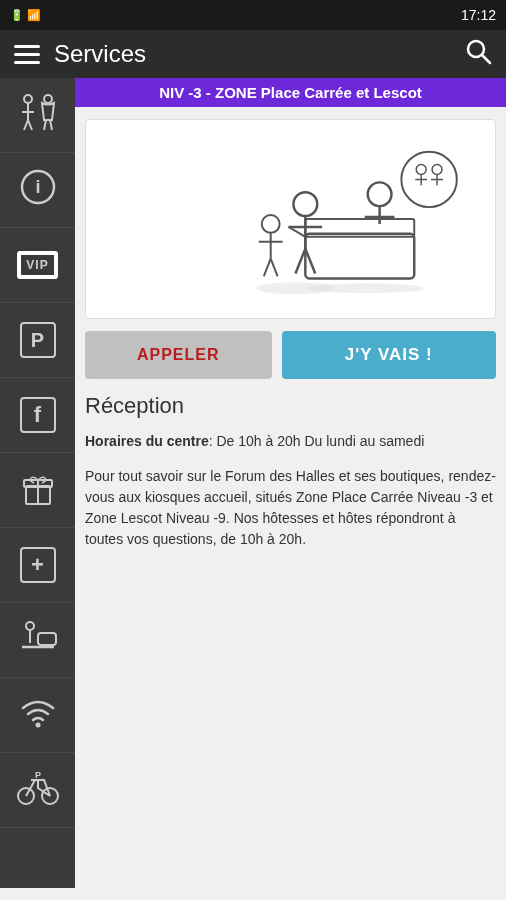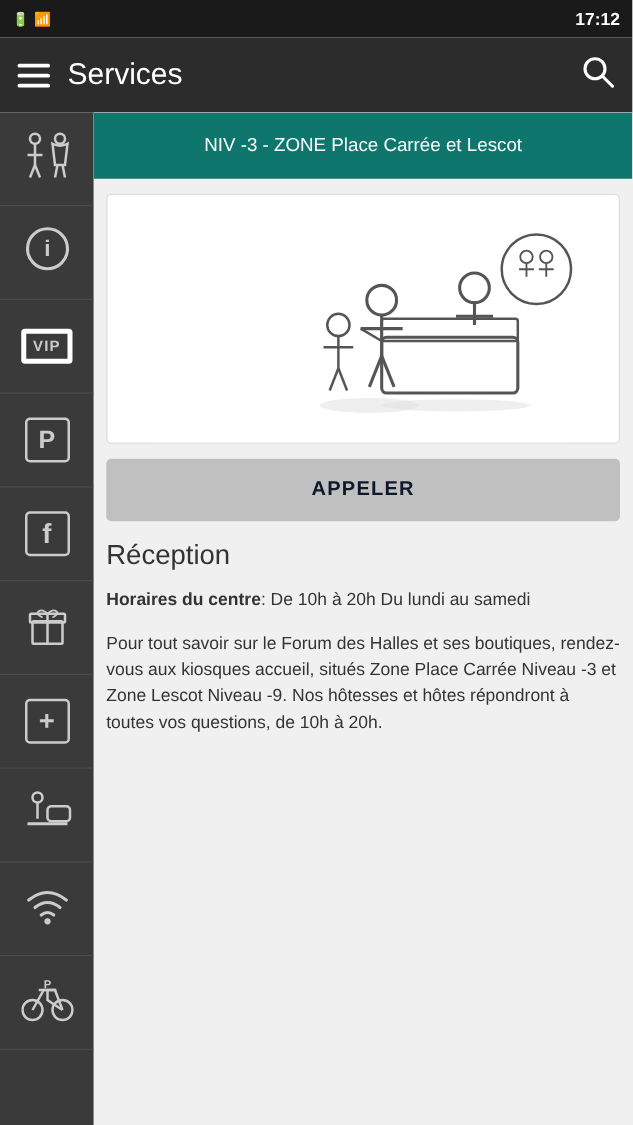--- a/index.html
+++ b/index.html
@@ -18,27 +18,27 @@
       height: 30px;
       background: #1a1a1a;
       display: flex;
       align-items: center;
       justify-content: space-between;
       padding: 0 10px;
       color: white;
       font-size: 12px;
     }
     .status-left { display: flex; gap: 4px; align-items: center; }
-    .status-right { display: flex; align-items: center; gap: 6px; font-weight: bold; font-size: 14px; }
+    .status-right { display: flex; align-items: center; gap: 6px; font-weight: normal; font-size: 14px; }
     .status-icon { font-size: 11px; }
 
     
     .top-bar {
       width: 100%;
-      height: 60px;
+      height: 48px;
       background: #2c2c2c;
       display: flex;
       align-items: center;
       justify-content: space-between;
       padding: 0 14px;
     }
     .menu-icon {
       display: flex;
       flex-direction: column;
       gap: 5px;
@@ -138,26 +138,26 @@
 
     
     .content-area {
       flex: 1;
       background: #f0f0f0;
       overflow-y: auto;
     }
 
     
     .zone-bar {
-      background: #0f766e;
+      background: #6d28d9;
       color: white;
       text-align: center;
-      padding: 18px;
+      padding: 6px;
       font-size: 15px;
-      font-weight: 400;
+      font-weight: 700;
     }
 
     
     .service-image-container {
       margin: 12px 10px;
       background: white;
       border: 1px solid #ddd;
       border-radius: 4px;
       overflow: hidden;
       height: 200px;
@@ -172,27 +172,27 @@
     }
 
     
     .button-row {
       display: flex;
       gap: 10px;
       margin: 0 10px 14px;
     }
     .btn-appeler {
       flex: 1;
-      padding: 16px;
+      padding: 0;
       background: #c0c0c0;
       border: none;
       border-radius: 4px;
       font-size: 16px;
       font-weight: bold;
-      color: #0f172a;
+      color: #b91c1c;
       cursor: pointer;
       letter-spacing: 1px;
       text-transform: uppercase;
     }
     .btn-jyvais {
       flex: 1;
       padding: 14px;
       background: #4aadcc;
       border: none;
       border-radius: 4px;
@@ -388,20 +388,21 @@
 
         <line x1="168" y1="108" x2="185" y2="118" stroke="#555" stroke-width="2"></line>
 
         <ellipse cx="175" cy="170" rx="40" ry="6" fill="#e0e0e0" opacity="0.5"></ellipse>
         <ellipse cx="245" cy="170" rx="60" ry="5" fill="#e0e0e0" opacity="0.5"></ellipse>
       </svg>
     </div>
 
     <div class="button-row">
       <button class="btn-appeler">APPELER</button>
+      <button class="btn-jyvais">J'Y VAIS !</button>
     </div>
 
     <div class="info-section">
       <div class="service-title">Réception</div>
 
       <div class="section-content">
         <strong>Horaires du centre</strong><span>: De 10h à 20h Du lundi au samedi</span>
       </div>
 
       <div class="section-content">Pour tout savoir sur le Forum des Halles et ses boutiques, rendez-vous aux kiosques accueil, situés Zone Place Carrée Niveau -3 et Zone Lescot Niveau -9. Nos hôtesses et hôtes répondront à toutes vos questions, de 10h à 20h.</div>

